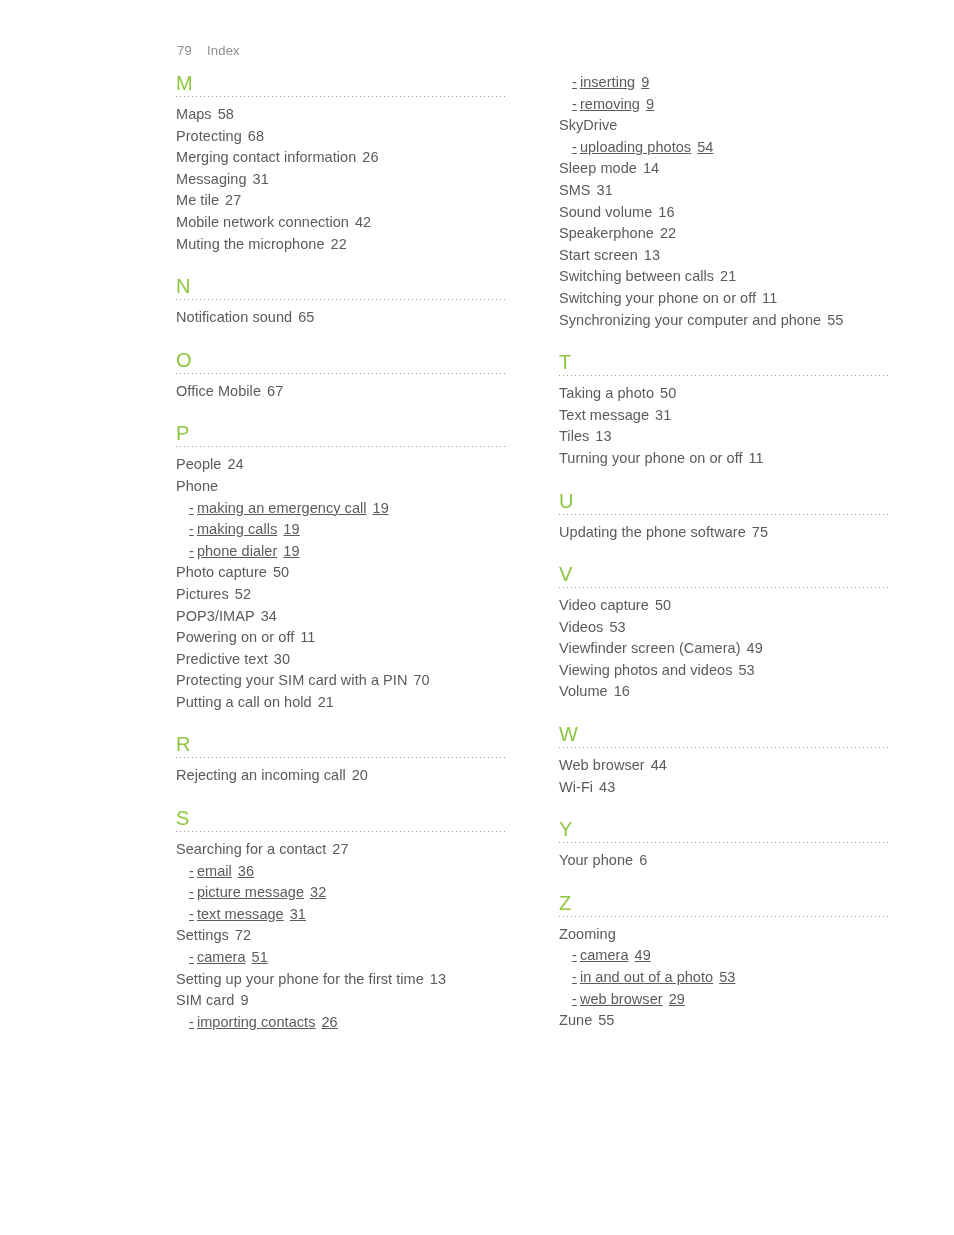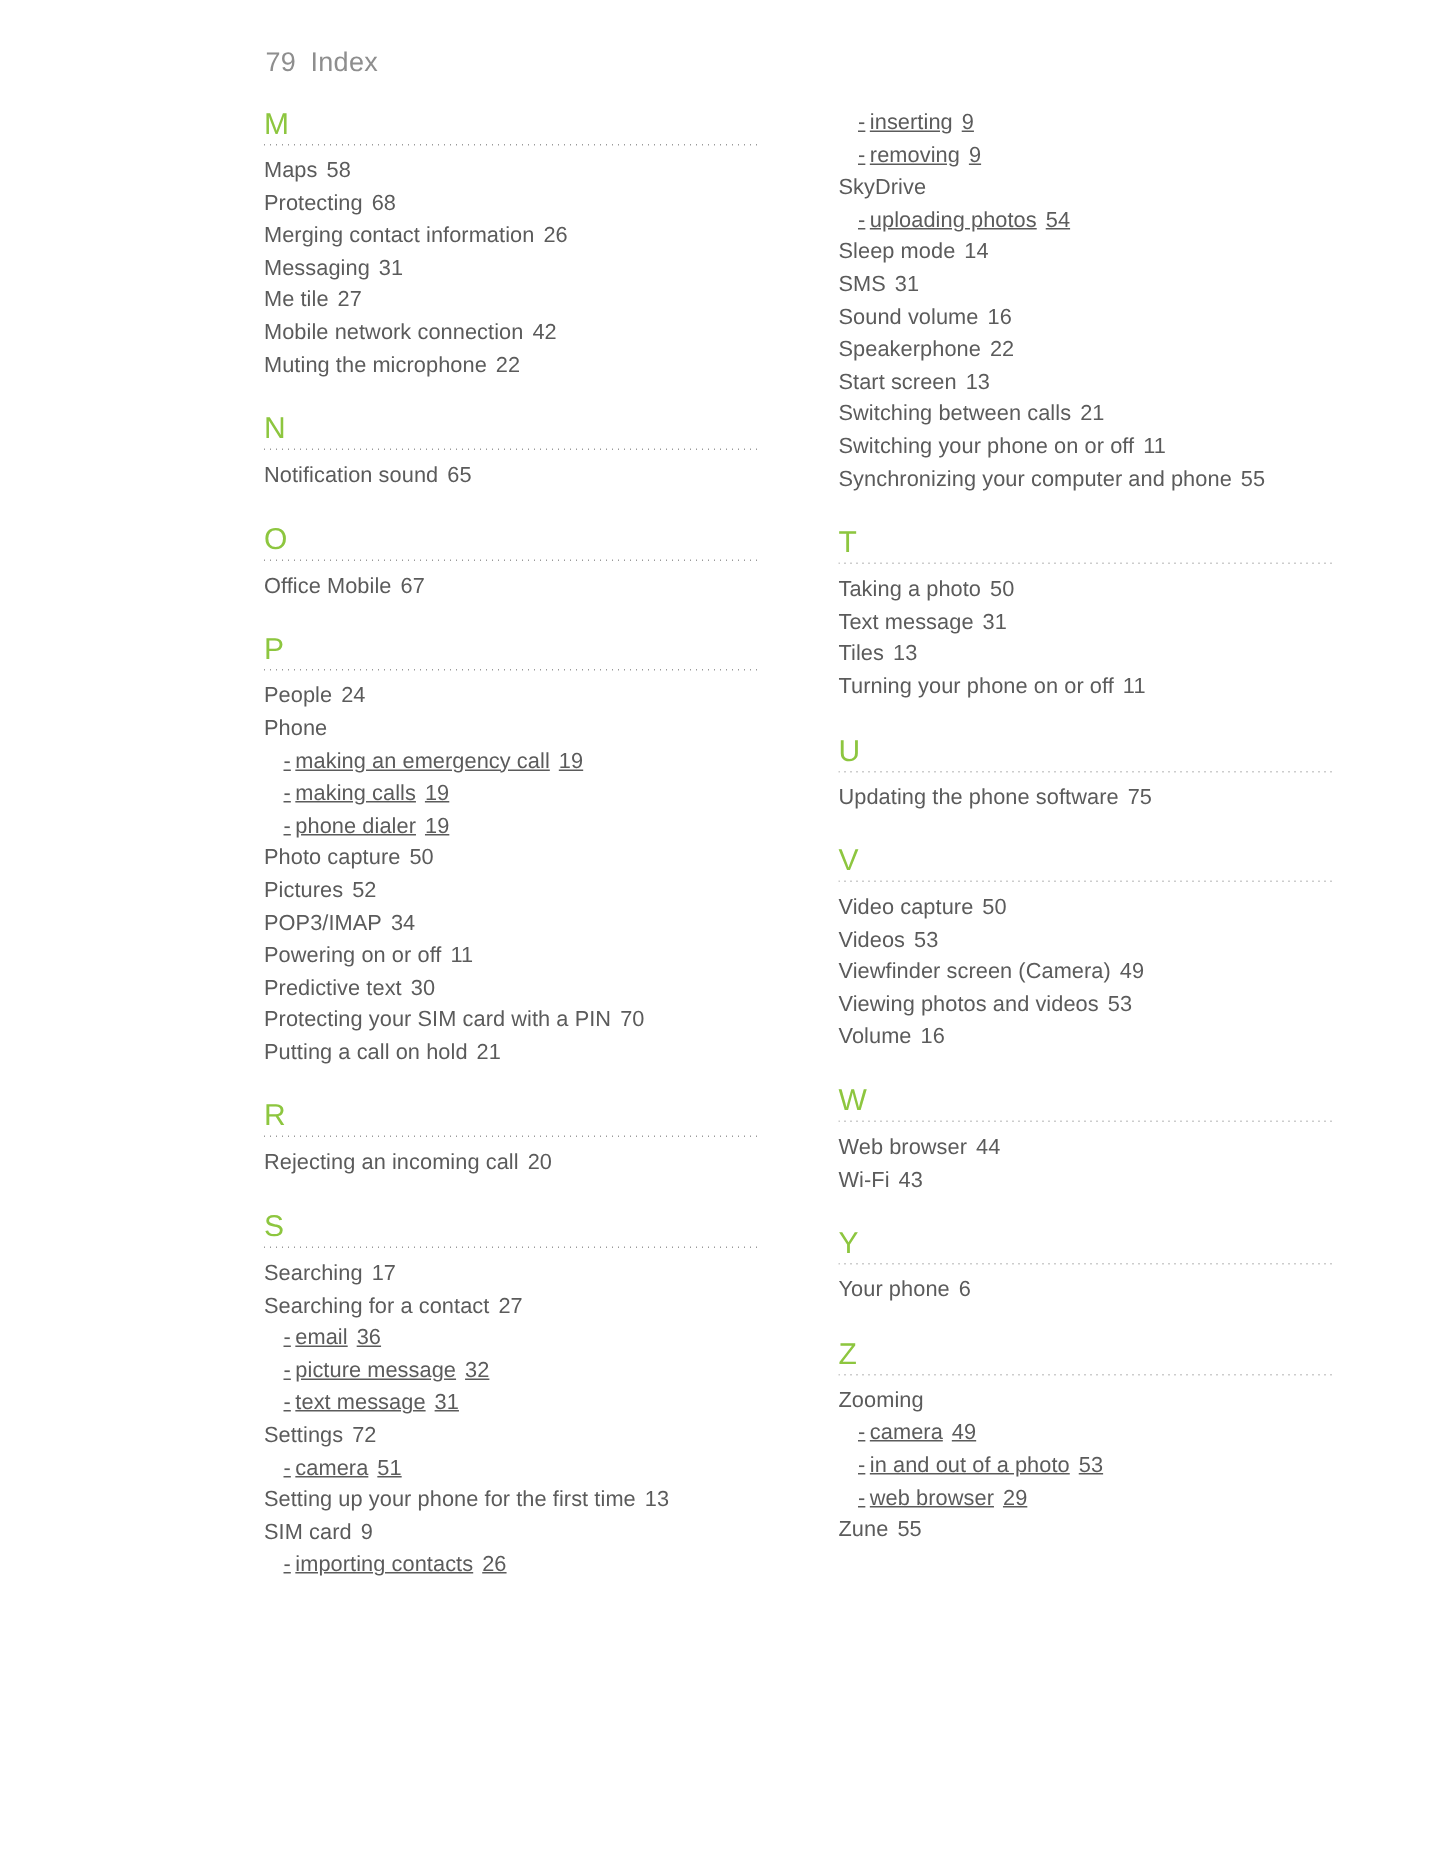--- a/index.html
+++ b/index.html
@@ -20,22 +20,22 @@
     position: absolute;
     top: 0; left: 0;
     width: 954px;
     height: 1235px;
   }
 
   
   .page-header {
     position: absolute;
     left: 177px;
-    top: 31px;
-    font-size: 18px;
+    top: 43px;
+    font-size: 13px;
     color: #8e8e8e;
     letter-spacing: 0.2px;
     white-space: nowrap;
   }
   .page-header .folio {
     display: inline-block;
     min-width: 30px;
     color: #8e8e8e;
   }
   .page-header .header-title {
@@ -163,21 +163,20 @@
           <div class="section-letter">R</div>
           <div class="section-rule"></div>
           <div class="entries">
             <div class="entry"><span class="entry-label">Rejecting an incoming call</span><span class="page-ref">20</span></div>
           </div>
         </div>
         <div class="section">
           <div class="section-letter">S</div>
           <div class="section-rule"></div>
           <div class="entries">
-            <div class="entry"><span class="entry-label">Searching</span><span class="page-ref">17</span></div>
             <div class="entry"><span class="entry-label">Searching for a contact</span><span class="page-ref">27</span></div>
             <div class="entry sub"><span class="dash">-</span><span class="entry-label">email</span><span class="page-ref">36</span></div>
             <div class="entry sub"><span class="dash">-</span><span class="entry-label">picture message</span><span class="page-ref">32</span></div>
             <div class="entry sub"><span class="dash">-</span><span class="entry-label">text message</span><span class="page-ref">31</span></div>
             <div class="entry"><span class="entry-label">Settings</span><span class="page-ref">72</span></div>
             <div class="entry sub"><span class="dash">-</span><span class="entry-label">camera</span><span class="page-ref">51</span></div>
             <div class="entry"><span class="entry-label">Setting up your phone for the first time</span><span class="page-ref">13</span></div>
             <div class="entry"><span class="entry-label">SIM card</span><span class="page-ref">9</span></div>
             <div class="entry sub"><span class="dash">-</span><span class="entry-label">importing contacts</span><span class="page-ref">26</span></div>
           </div>

